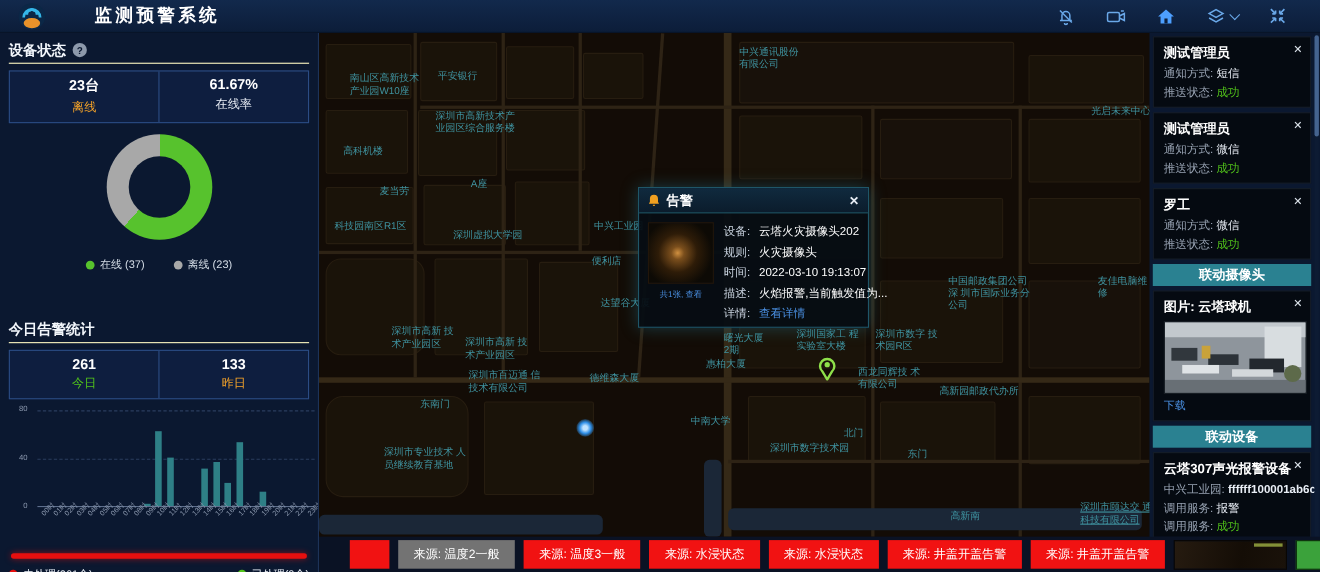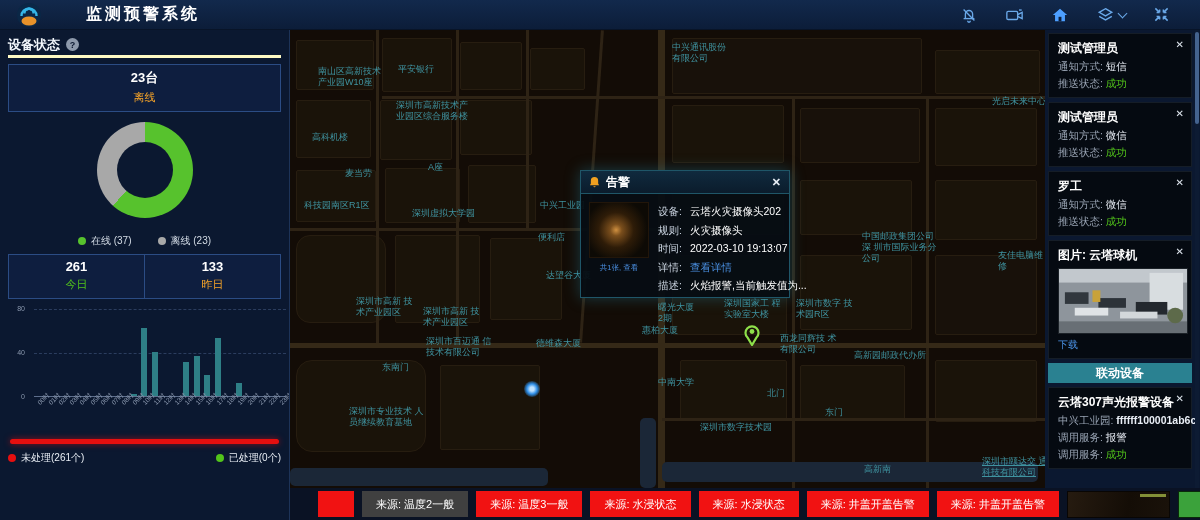--- a/index.html
+++ b/index.html
@@ -9,21 +9,21 @@
   
   .header{position:absolute;left:0;top:0;width:1200px;height:30px;background:linear-gradient(#12294c,#0c1d39);display:flex;align-items:center;z-index:60;border-bottom:1px solid #081428}
   .logo{margin-left:16px;width:26px;height:26px;flex:none}
   .title{font-size:16px;font-weight:bold;letter-spacing:3px;margin-left:44px;color:#ffffff}
   .hicons{margin-left:auto;display:flex;align-items:center;gap:27px;padding-right:30px}
   .hicon{display:flex;align-items:center;cursor:pointer}
   .chev{width:7px;height:7px;border-right:1.5px solid #6aa8e8;border-bottom:1.5px solid #6aa8e8;transform:rotate(45deg);margin-left:4px;margin-top:-3px}
 
   
   .left{position:absolute;left:0;top:30px;width:290px;height:490px;background:#0b1830;border-right:1px solid #1d3358;padding:4px 8px 0;overflow:hidden;z-index:40}
-  .sec-h{display:flex;align-items:center;gap:6px;height:24px;font-size:13px;font-weight:bold;color:#f2f6fb;border-bottom:3px solid #fef9c3}
+  .sec-h{display:flex;align-items:center;gap:6px;height:24px;font-size:13px;font-weight:bold;color:#f2f6fb;border-bottom:1px solid #fef9c3}
   .help{width:13px;height:13px;border-radius:50%;background:#8d99ab;color:#0b1830;font-size:9px;font-weight:bold;display:flex;align-items:center;justify-content:center}
   .stat-row{display:flex;border:1px solid #2b4c84;margin-top:6px;background:rgba(23,48,100,.30)}
   .stat-cell{flex:1;text-align:center;padding:4px 0 6px;border-left:1px solid #2b4c84}
   .stat-cell:first-child{border-left:none}
   .stat-val{font-size:13px;font-weight:bold;color:#fff}
   .stat-lab{font-size:11px;margin-top:3px}
   .c-green{color:#52c41a}.c-orange{color:#f7a428}.c-white{color:#e9eef6}
   .donut-wrap{display:flex;justify-content:center;margin-top:10px}
   .donut{position:relative;width:96px;height:96px;border-radius:50%}
   .donut-hole{position:absolute;left:20px;top:20px;width:56px;height:56px;border-radius:50%;background:#0b1830}
@@ -150,32 +150,39 @@
 
     <div class="sec-h">
       <span>设备状态</span>
       <span class="help">?</span>
     </div>
     <div class="stat-row">
       <div class="stat-cell">
         <div class="stat-val">23台</div>
         <div class="stat-lab c-orange">离线</div>
       </div>
+      <div class="stat-cell">
+        <div class="stat-val">61.67%</div>
+        <div class="stat-lab c-white">在线率</div>
+      </div>
     </div>
 
     <div class="donut-wrap">
       <div class="donut" id="donut" style="background: conic-gradient(rgb(87, 194, 45) 0deg, rgb(87, 194, 45) 61.6667%, rgb(168, 168, 168) 61.6667%, rgb(168, 168, 168) 100%);">
         <div class="donut-hole"></div>
       </div>
     </div>
     <div class="legend">
       <span><span class="dot" style="background:#57c22d"></span><span>在线 (37)</span></span>
       <span><span class="dot" style="background:#a8a8a8"></span><span>离线 (23)</span></span>
     </div>
 
+    <div class="sec-h sec2">
+      <span>今日告警统计</span>
+    </div>
     <div class="stat-row">
       <div class="stat-cell">
         <div class="stat-val">261</div>
         <div class="stat-lab c-green">今日</div>
       </div>
       <div class="stat-cell">
         <div class="stat-val">133</div>
         <div class="stat-lab c-orange">昨日</div>
       </div>
     </div>
@@ -355,36 +362,36 @@
         <span class="mlabel" style="left: 106px; top: 70px; width: 78px;">深圳市高新技术产 业园区综合服务楼</span>
         <span class="mlabel" style="left: 702px; top: 66px; width: 92px;">光启未来中心大</span>
         <span class="mlabel" style="left: 22px; top: 102px;">高科机楼</span>
         <span class="mlabel" style="left: 55px; top: 138px;">麦当劳</span>
         <span class="mlabel" style="left: 138px; top: 132px;">A座</span>
         <span class="mlabel" style="left: 14px; top: 170px; width: 84px;">科技园南区R1区</span>
         <span class="mlabel" style="left: 122px; top: 178px; width: 84px;">深圳虚拟大学园</span>
         <span class="mlabel" style="left: 250px; top: 170px;">中兴工业园</span>
         <span class="mlabel" style="left: 248px; top: 202px;">便利店</span>
         <span class="mlabel" style="left: 256px; top: 240px;">达望谷大厦</span>
-        <span class="mlabel" style="left: 572px; top: 201px; width: 76px;">中国邮政集团公司深 圳市国际业务分公司</span>
+        <span class="mlabel" style="left: 572px; top: 220px; width: 76px; font-family: Liberation Serif, serif;">中国邮政集团公司深 圳市国际业务分公司</span>
         <span class="mlabel" style="left: 708px; top: 220px; width: 50px;">友佳电脑维修</span>
         <span class="mlabel" style="left: 66px; top: 266px; width: 62px;">深圳市高新 技术产业园区</span>
         <span class="mlabel" style="left: 133px; top: 276px; width: 62px;">深圳市高新 技术产业园区</span>
         <span class="mlabel" style="left: 136px; top: 306px; width: 70px; font-family: Liberation Serif, serif;">深圳市百迈通 信技术有限公司</span>
         <span class="mlabel" style="left: 246px; top: 308px;">德维森大厦</span>
-        <span class="mlabel" style="left: 352px; top: 296px; font-family: Liberation Mono, monospace;">惠柏大厦</span>
+        <span class="mlabel" style="left: 352px; top: 296px;">惠柏大厦</span>
         <span class="mlabel" style="left: 368px; top: 272px; width: 36px;">曙光大厦2期</span>
         <span class="mlabel" style="left: 434px; top: 268px; width: 62px;">深圳国家工 程实验室大楼</span>
         <span class="mlabel" style="left: 506px; top: 268px; width: 58px;">深圳市数字 技术园R区</span>
         <span class="mlabel" style="left: 490px; top: 303px; width: 58px;">西龙同辉技 术有限公司</span>
         <span class="mlabel" style="left: 564px; top: 320px; width: 92px;">高新园邮政代办所</span>
         <span class="mlabel" style="left: 92px; top: 332px;">东南门</span>
-        <span class="mlabel" style="left: 368px; top: 347px;">中南大学</span>
+        <span class="mlabel" style="left: 338px; top: 347px;">中南大学</span>
         <span class="mlabel" style="left: 477px; top: 358px;">北门</span>
-        <span class="mlabel" style="left: 410px; top: 372px; width: 96px; margin-top: 20px;">深圳市数字技术园</span>
+        <span class="mlabel" style="left: 410px; top: 372px; width: 96px;">深圳市数字技术园</span>
         <span class="mlabel" style="left: 535px; top: 377px;">东门</span>
         <span class="mlabel" style="left: 40px; top: 376px; width: 80px; margin-left: 19px;">深圳市专业技术 人员继续教育基地</span>
         <span class="mlabel" style="left: 692px; top: 426px; width: 70px; text-decoration: underline;">深圳市颐达交 通科技有限公司</span>
         <span class="mlabel" style="left: 574px; top: 434px;">高新南</span>
       </div>
 
     <div class="pin" style="left:453px;top:292px">
       <svg width="18" height="24" viewBox="0 0 18 24">
         <path d="M9 23 L4.5 15.5 A6.5 6.5 0 1 1 13.5 15.5 Z" fill="none" stroke="#8ee04a" stroke-width="2.2"></path>
         <circle cx="9" cy="9.5" r="2.4" fill="#8ee04a"></circle>
@@ -403,22 +410,22 @@
       </div>
       <div class="popup-b">
         <div class="thumb">
           <div class="fireimg"></div>
           <div class="thumb-cap">共1张, 查看</div>
         </div>
         <div>
           <div class="prow"><span class="plbl">设备:</span><span class="pval">云塔火灾摄像头202</span></div>
           <div class="prow"><span class="plbl">规则:</span><span class="pval">火灾摄像头</span></div>
           <div class="prow"><span class="plbl">时间:</span><span class="pval">2022-03-10 19:13:07</span></div>
+          <div class="prow"><span class="plbl">描述:</span><span class="pval">火焰报警,当前触发值为...</span></div>
           <div class="prow"><span class="plbl">详情:</span><span class="pval plink">查看详情</span></div>
-          <div class="prow"><span class="plbl">描述:</span><span class="pval">火焰报警,当前触发值为...</span></div>
         </div>
       </div>
     </div>
   </div>
 
   <div class="right">
 
     <div class="card">
       <span class="x">✕</span>
       <div class="card-name">测试管理员</div>
@@ -433,20 +440,21 @@
       <div class="crow"><span class="lbl">推送状态:</span> <span class="val ok">成功</span></div>
     </div>
 
     <div class="card">
       <span class="x">✕</span>
       <div class="card-name">罗工</div>
       <div class="crow"><span class="lbl">通知方式:</span> <span class="val">微信</span></div>
       <div class="crow"><span class="lbl">推送状态:</span> <span class="val ok">成功</span></div>
     </div>
 
+    <div class="band">联动摄像头</div>
 
     <div class="card">
       <span class="x">✕</span>
       <div class="card-name">图片: 云塔球机</div>
       <div class="cam-photo">
         <svg viewBox="0 0 130 66" width="128" height="64" preserveAspectRatio="none">
           <rect width="130" height="66" fill="#8e959c"></rect>
           <rect width="130" height="14" fill="#c2c8cd"></rect>
           <rect y="54" width="130" height="12" fill="#686f75"></rect>
           <rect x="92" y="4" width="34" height="38" fill="#d8dde0"></rect>
@@ -474,21 +482,21 @@
 
   </div>
 
   <div class="scrollbar">
     <div class="scroll-thumb"></div>
   </div>
 
   <div class="bottom">
     <div class="bstub"></div>
     <div id="balerts" style="display:flex;gap:8px">
-        <div class="bcard" style="background: #404040;">来源: 温度2一般</div>
+        <div class="bcard" style="background: #737373;">来源: 温度2一般</div>
         <div class="bcard" style="background: rgb(241, 18, 18);">来源: 温度3一般</div>
         <div class="bcard" style="background: rgb(241, 18, 18);">来源: 水浸状态</div>
         <div class="bcard" style="background: rgb(241, 18, 18);">来源: 水浸状态</div>
         <div class="bcard" style="background: rgb(241, 18, 18);">来源: 井盖开盖告警</div>
         <div class="bcard" style="background: rgb(241, 18, 18);">来源: 井盖开盖告警</div>
       </div>
     <div class="bthumb">
         <span class="osd"></span>
       </div>
     <div class="bthumb-green"></div>

